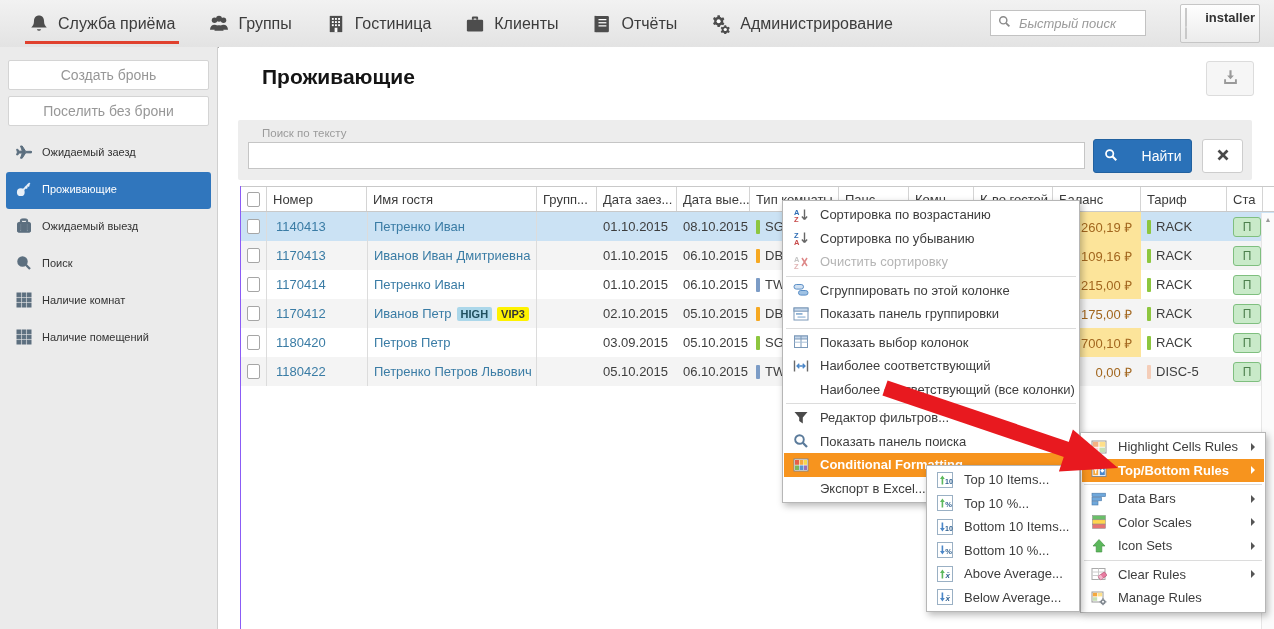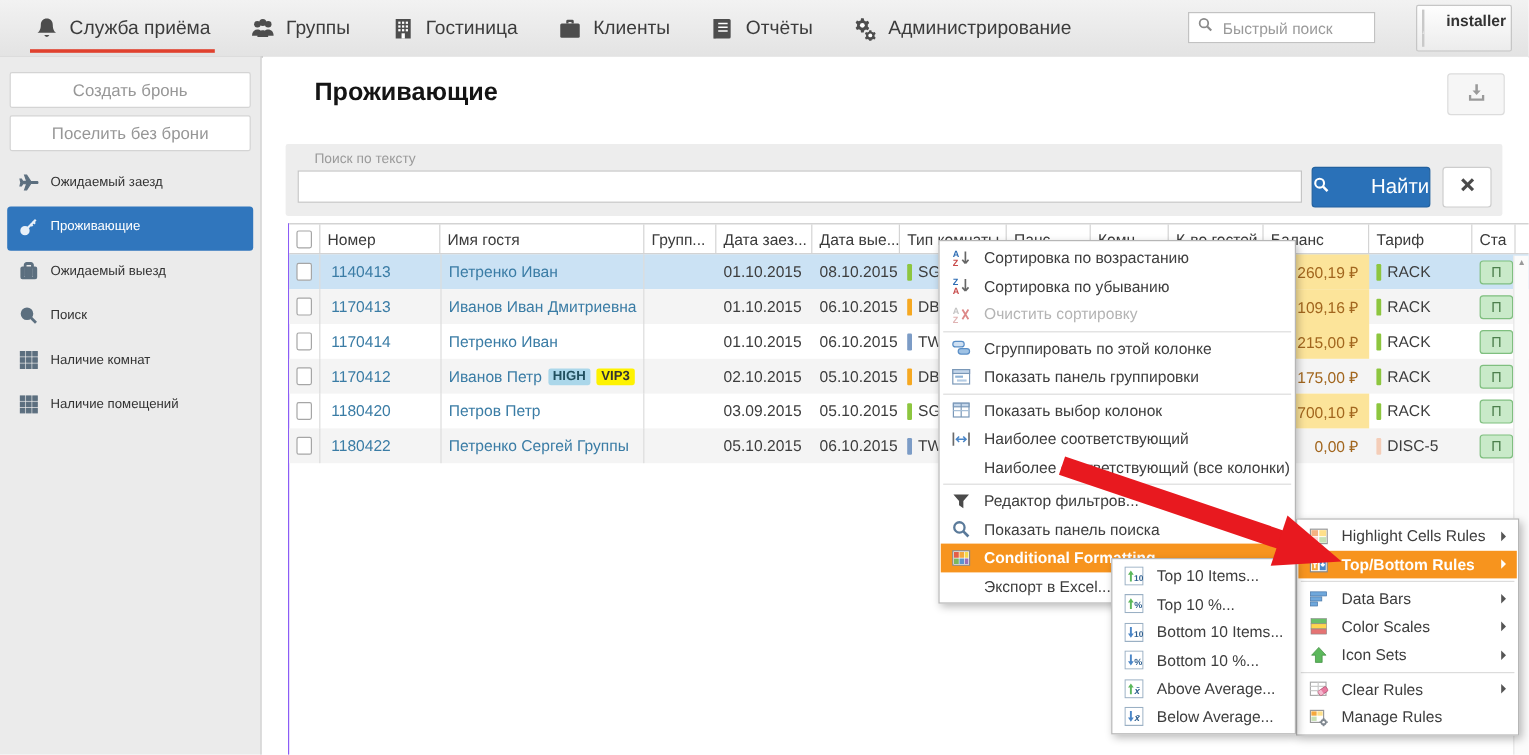--- a/index.html
+++ b/index.html
@@ -8,21 +8,21 @@
 
   
   .topbar{position:absolute;top:0;left:0;right:0;height:47px;background:linear-gradient(#f2f2f2,#e3e3e3);border-bottom:1px solid #a8a8a8;}
   .nav-tabs{display:flex;height:100%;padding-left:12px;}
   .nav-tab{display:flex;align-items:center;gap:9px;padding:0 17px;font-size:16px;color:#3c3c3c;position:relative;cursor:pointer;}
   .nav-tab .icon{display:flex;}
   .nav-tab .icon svg{width:20px;height:20px;fill:#4d4d4d;}
   .nav-tab.active::after{content:"";position:absolute;left:13px;right:13px;bottom:3px;height:3px;background:#e0412e;}
   .quick-search{position:absolute;right:128px;top:10px;width:156px;height:26px;background:#fff;border:1px solid #c2c2c2;display:flex;align-items:center;padding:0 7px;gap:6px;box-sizing:border-box;}
   .quick-search .icon svg{width:13px;height:13px;stroke:#8a8a8a;}
-  .quick-search input{border:none;outline:none;flex:1;font-size:13px;font-family:"Liberation Sans",sans-serif;color:#ec4899;min-width:0;background:transparent;}
+  .quick-search input{border:none;outline:none;flex:1;font-size:13px;font-family:"Liberation Sans",sans-serif;color:#ec4899;min-width:0;background:transparent;font-style:italic;}
   .quick-search input::placeholder{color:#9a9a9a;}
   .user-box{position:absolute;right:14px;top:4px;width:80px;height:39px;background:linear-gradient(#fefefe,#ececec);border:1px solid #c6c6c6;border-radius:2px;display:flex;gap:18px;padding:3px 4px;box-sizing:border-box;cursor:pointer;margin-left:12px;}
   .avatar{width:31px;height:31px;background:#c9c9c9;display:flex;align-items:flex-end;justify-content:center;overflow:hidden;}
   .avatar svg{width:24px;height:24px;fill:#fff;}
   .user-name{font-size:13px;font-weight:bold;color:#333;margin-top:2px;}
 
   
   .sidebar{position:absolute;top:47px;left:0;width:218px;bottom:0;background:#ebebeb;border-right:1px solid #cfcfcf;box-sizing:border-box;}
   .side-btn{display:block;margin:0 8px;height:28px;background:#fff;border:1px solid #d4d4d4;border-radius:2px;color:#979797;font-size:14px;text-align:center;line-height:28px;cursor:pointer;}
   .side-btn + .side-btn{margin-top:6px;}
@@ -35,21 +35,21 @@
   .side-item.active .icon svg{fill:#e8f0f8;stroke:#e8f0f8;}
 
   
   .content{position:absolute;left:219px;top:47px;right:0;bottom:0;background:#fff;}
   .page-title{position:absolute;left:43px;top:18px;font-size:21px;font-weight:bold;color:#141414;}
   .download-btn{position:absolute;right:20px;top:14px;width:46px;height:33px;background:#f6f6f6;border:1px solid #dcdcdc;border-radius:3px;display:flex;align-items:center;justify-content:center;cursor:pointer;}
   .download-btn svg{width:17px;height:17px;fill:#9a9a9a;}
   .search-panel{position:absolute;left:19px;top:73px;right:22px;height:60px;background:#ededed;border-radius:2px;}
   .search-label{position:absolute;left:24px;top:7px;font-size:11.5px;color:#9b9b9b;}
   .search-input{position:absolute;left:10px;top:22px;width:837px;height:27px;border:1px solid #c5c5c5;background:#fff;box-sizing:border-box;font-size:13px;font-family:"Liberation Sans",sans-serif;padding:0 6px;outline:none;}
-  .find-btn{position:absolute;left:855px;top:19px;width:97px;height:32px;background:#2a71b8;border:1px solid #22619f;border-radius:3px;color:#fff;font-size:17px;display:flex;align-items:center;justify-content:space-between;gap:24px;cursor:pointer;}
+  .find-btn{position:absolute;left:855px;top:19px;width:97px;height:32px;background:#2a71b8;border:1px solid #22619f;border-radius:3px;color:#fff;font-size:14px;display:flex;align-items:center;justify-content:center;gap:24px;cursor:pointer;}
   .find-btn svg{width:14px;height:14px;stroke:#fff;}
   .clear-btn{position:absolute;left:964px;top:19px;width:39px;height:32px;background:#fff;border:1px solid #cdcdcd;border-radius:3px;display:flex;align-items:center;justify-content:center;cursor:pointer;}
   .clear-btn svg{width:12px;height:12px;stroke:#4a4a4a;}
 
   
   .grid{position:absolute;left:21px;top:139px;right:0;bottom:0;border-left:1px solid #8b5cf6;}
   .grid-header{display:flex;height:26px;border-top:1px solid #c9c9c9;border-bottom:1px solid #c9c9c9;background:#fff;box-sizing:border-box;}
   .gh-cell{display:flex;align-items:center;padding:0 6px;font-size:13px;color:#3a3a3a;border-right:1px solid #d4d4d4;box-sizing:border-box;white-space:nowrap;overflow:hidden;flex:none;cursor:pointer;}
   .grid-row{display:flex;height:29px;box-sizing:border-box;cursor:pointer;}
   .grid-row.alt{background:#f4f4f4;}
@@ -453,21 +453,21 @@
             <div class="g-cell" style="width:36px">
               <span class="status-badge">П</span>
             </div>
           </div>
           <div class="grid-row alt">
             <div class="g-cell c-check" style="width:26px">
               <span class="cb"></span>
             </div>
             <div class="g-cell link-blue" style="width:100px;padding-left:9px">1180422</div>
             <div class="g-cell c-name" style="width:170px">
-              <span class="link-blue">Петренко Сергей Группы</span>
+              <span class="link-blue">Петренко Петров Львович</span>
             </div>
             <div class="g-cell" style="width:60px"></div>
             <div class="g-cell" style="width:80px">05.10.2015</div>
             <div class="g-cell" style="width:73px">06.10.2015</div>
             <div class="g-cell" style="width:89px"><span class="type-bar" style="background:#7c9cc6"></span>TW</div>
             <div class="g-cell" style="width:70px"></div>
             <div class="g-cell" style="width:65px"></div>
             <div class="g-cell" style="width:79px"></div>
             <div class="g-cell c-balance" style="width:88px">0,00 ₽</div>
             <div class="g-cell" style="width:86px"><span class="type-bar" style="background:#f4cdb8"></span>DISC-5</div>

